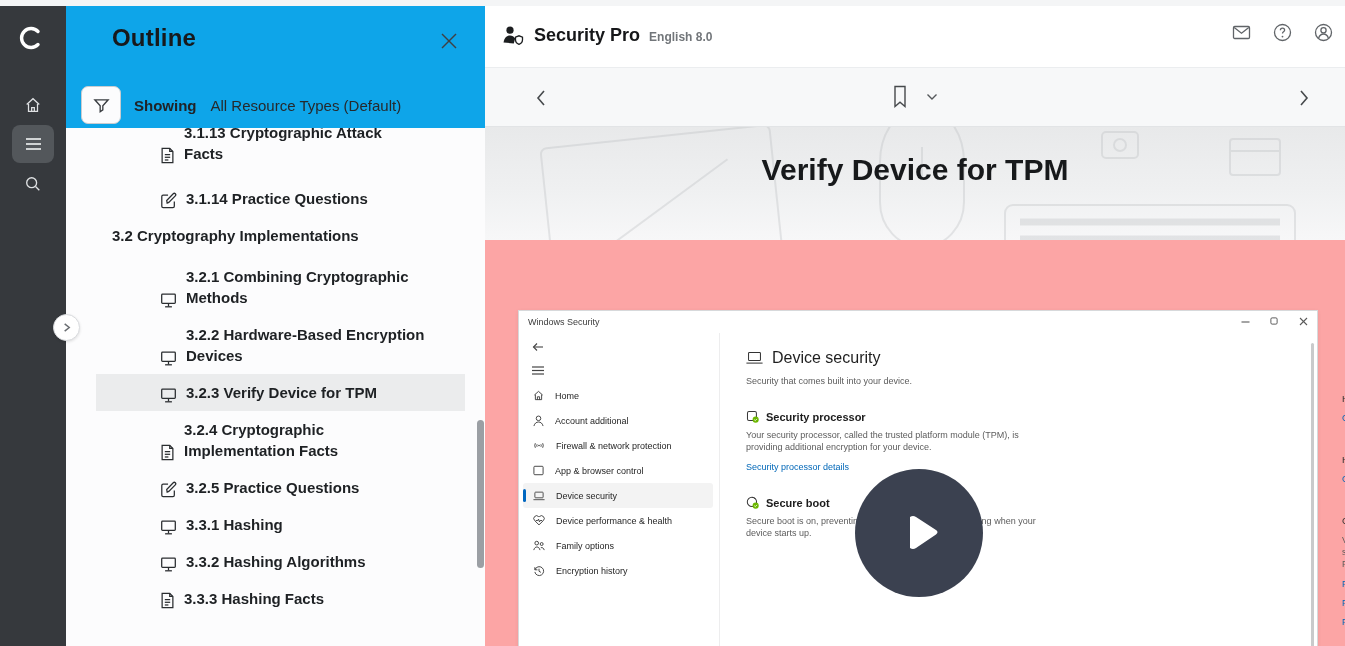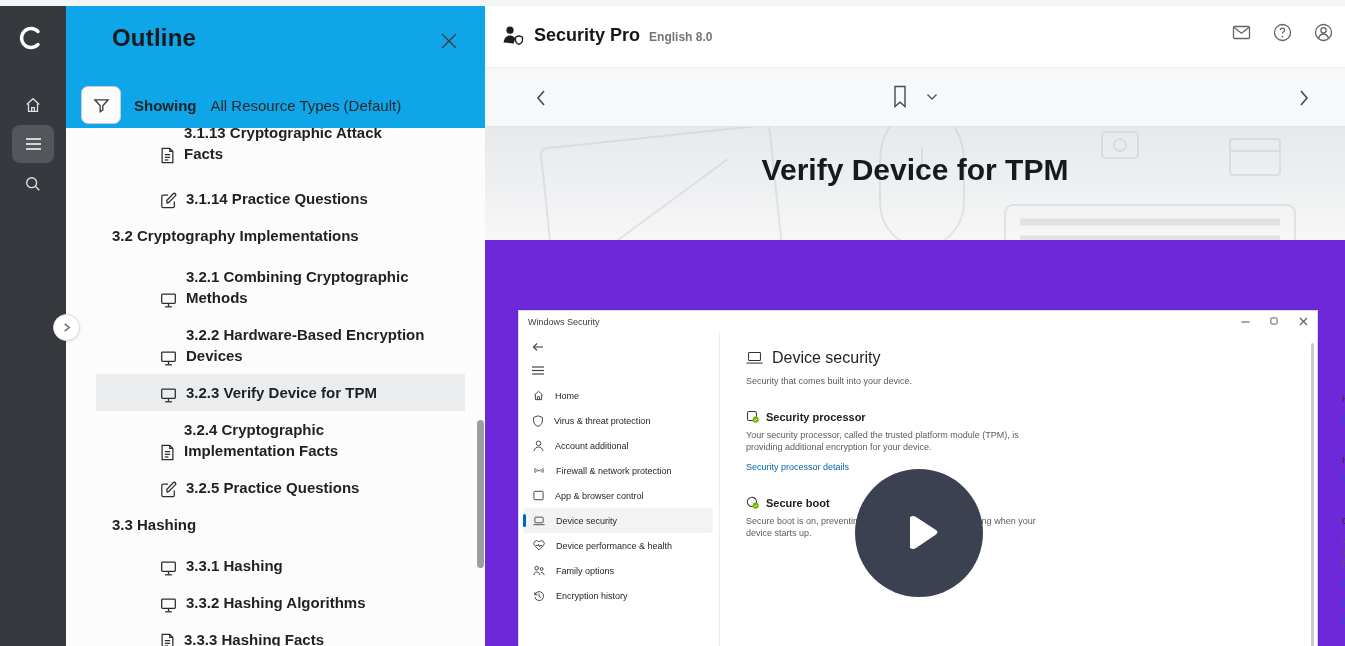--- a/index.html
+++ b/index.html
@@ -35,21 +35,21 @@
   .o-item { display:flex; align-items:flex-end; margin:0 10px 0 30px; padding:8px 0; cursor:pointer; }
   .o-item.selected { background:#ebeced; }
   .o-item .o-icon { flex:0 0 auto; margin-left:64px; margin-top:2px; color:#2a2d30; }
   .o-item .o-label { margin-left:9px; width:240px; font-size:15px; font-weight:bold; color:#1e2124; line-height:21px; }
   .o-item.first { margin-top:-14px; }
   .o-item.second { margin-top:8px; }
 
   .outline-scrollthumb { position:absolute; right:1px; top:414px; width:7px; height:148px; background:#9b9fa4; border-radius:4px; z-index:4; }
 
   
-  .main { position:absolute; left:485px; top:6px; width:860px; height:640px; background:#6d28d9; }
+  .main { position:absolute; left:485px; top:6px; width:860px; height:640px; background:#fca5a5; }
 
   .app-header { position:absolute; left:0; top:0; right:0; height:62px; background:#fff; border-bottom:1px solid #ebedef; }
   .brand { position:absolute; left:16px; top:18px; display:flex; align-items:center; }
   .brand-icon { color:#1c1e20; margin-right:9px; }
   .brand-title { font-size:18px; font-weight:bold; color:#161719; }
   .brand-sub { margin-left:9px; margin-top:3px; font-size:12px; font-weight:bold; color:#72767a; }
   .hdr-icons { position:absolute; right:11px; top:16px; display:flex; gap:20px; color:#606468; }
   .hdr-icon { width:21px; height:21px; cursor:pointer; }
 
   .navbar { position:absolute; left:0; top:62px; right:0; height:59px; background:#f7f8f9; border-bottom:1px solid #e2e4e6; }
@@ -220,21 +220,20 @@
         </div>
         <div class="o-item">
           <span class="o-icon">
             <svg width="17" height="17" viewBox="0 0 19 19" fill="none" stroke="currentColor" stroke-width="1.4">
               <path d="M16 10.5V16a1.5 1.5 0 0 1-1.5 1.5h-11A1.5 1.5 0 0 1 2 16V5a1.5 1.5 0 0 1 1.5-1.5H9"></path>
               <path d="M8 12.5l-.5-3L14.8 2a1.6 1.6 0 0 1 2.3 2.3L9.8 11.6z"></path>
             </svg>
           </span>
           <span class="o-label">3.2.5 Practice Questions</span>
         </div>
-        <div class="o-section">3.3 Hashing</div>
         <div class="o-item">
           <span class="o-icon">
             <svg width="17" height="16" viewBox="0 0 20 18" fill="none" stroke="currentColor" stroke-width="1.5">
               <rect x="2" y="2" width="16" height="11" rx="1"></rect>
               <line x1="6" y1="17" x2="14" y2="17"></line>
               <line x1="10" y1="13.5" x2="10" y2="16.5"></line>
             </svg>
           </span>
           <span class="o-label">3.3.1 Hashing</span>
         </div>
@@ -435,28 +434,20 @@
         <div class="ws-navlist" id="ws-navlist">
             <div class="ws-navrow">
               <span class="nvicon">
                 <svg width="11" height="11" viewBox="0 0 12 12" fill="none" stroke="currentColor" stroke-width="1">
                   <path d="M1.5 5.5 6 1.5l4.5 4"></path>
                   <path d="M2.6 5V10.5h6.8V5"></path>
                   <path d="M4.8 10.5V7.4h2.4v3.1"></path>
                 </svg>
               </span>
               <span class="nvlabel">Home</span>
-            </div>
-            <div class="ws-navrow">
-              <span class="nvicon">
-                <svg width="10" height="12" viewBox="0 0 11 13" fill="none" stroke="currentColor" stroke-width="1">
-                  <path d="M5.5 0.8 10.3 2.5v4c0 3-2 5-4.8 5.9C2.7 11.5 0.7 9.5 0.7 6.5v-4z"></path>
-                </svg>
-              </span>
-              <span class="nvlabel">Virus &amp; threat protection</span>
             </div>
             <div class="ws-navrow">
               <span class="nvicon">
                 <svg width="11" height="12" viewBox="0 0 12 13" fill="none" stroke="currentColor" stroke-width="1">
                   <circle cx="6" cy="3.6" r="2.5"></circle>
                   <path d="M1 12c.8-3 2.6-4.4 5-4.4s4.2 1.4 5 4.4"></path>
                 </svg>
               </span>
               <span class="nvlabel">Account additional</span>
             </div>

